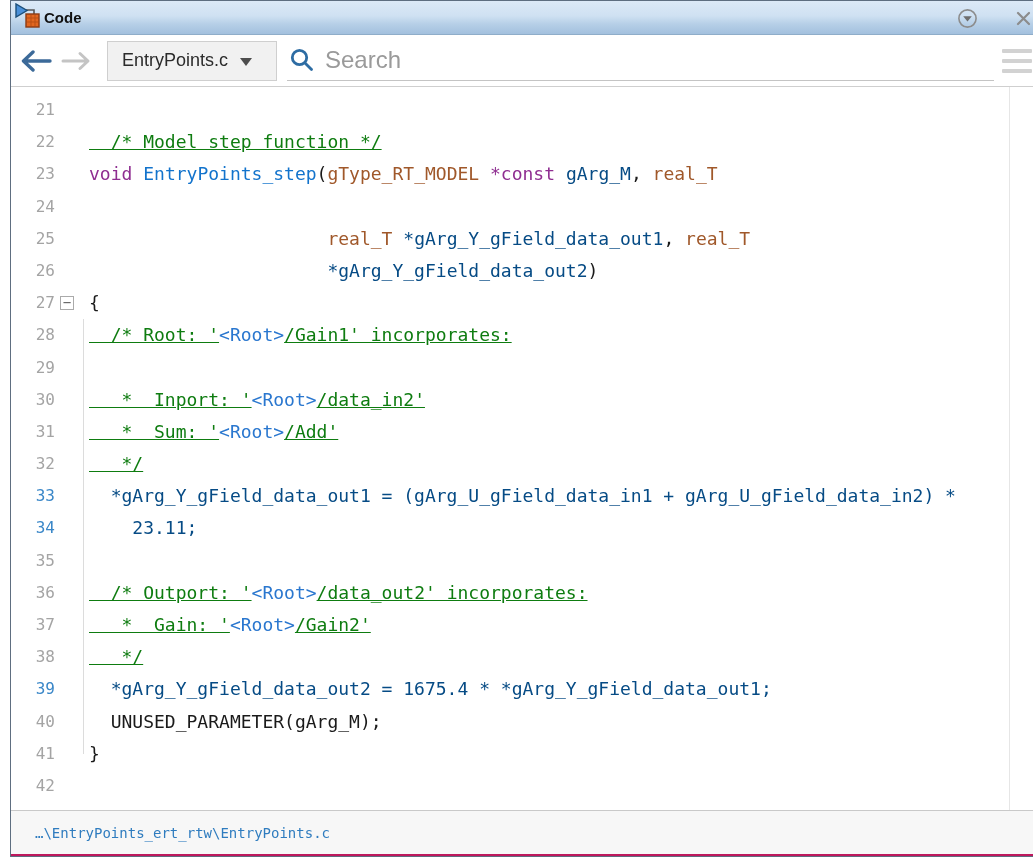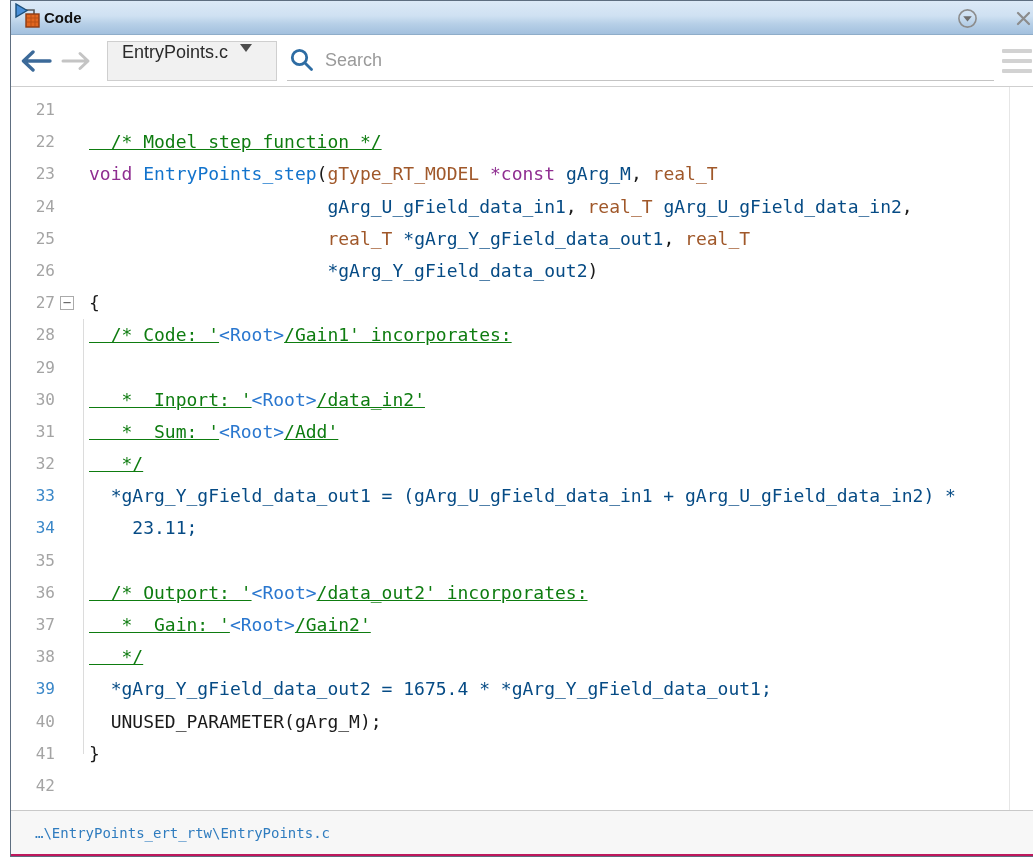--- a/index.html
+++ b/index.html
@@ -24,32 +24,32 @@
   
   .toolbar{
     height:52px;background:#ffffff;border-bottom:1px solid #cfcfcf;
     display:flex;align-items:center;position:relative;
   }
   .nav-btn{width:34px;height:30px;display:flex;align-items:center;justify-content:center;margin-left:8px;}
   .nav-btn.fwd{margin-left:6px;}
   .file-dropdown{
     margin-left:14px;height:40px;min-width:170px;
     background:#f1f1f1;border:1px solid #cfcfcf;
-    display:flex;align-items:flex-start;padding:0 12px 0 14px;cursor:pointer;
+    display:flex;align-items:center;padding:0 12px 0 14px;cursor:pointer;
   }
   .file-dropdown .label{font-size:18px;color:#2b2b2b;}
   .caret{width:0;height:0;border-left:6px solid transparent;border-right:6px solid transparent;
     border-top:8px solid #4d4d4d;margin-left:12px;margin-top:2px;}
   .search-wrap{
     flex:1;display:flex;align-items:center;height:40px;margin-left:10px;margin-right:48px;
     border-bottom:1px solid #c4c4c4;
   }
   .search-icon{flex:0 0 auto;margin:0 8px 0 2px;}
   .search-input{
-    flex:1;border:none;outline:none;font-size:18px;color:#333;height:32px;
+    flex:1;border:none;outline:none;font-size:24px;color:#333;height:32px;
     font-family:"Liberation Sans",sans-serif;background:transparent;
   }
   .search-input::placeholder{color:#9a9a9a;}
   .menu-btn{position:absolute;right:10px;top:12px;width:30px;height:28px;
     display:flex;flex-direction:column;justify-content:space-between;padding:2px 0;cursor:pointer;}
   .menu-btn .bar{height:4px;background:#d2d2d2;border-radius:1px;}
   
   .editor{
     height:723px;background:#ffffff;position:relative;overflow:hidden;
     font-family:"DejaVu Sans Mono","Liberation Mono",monospace;
@@ -158,21 +158,20 @@
           <span class="code"><span class="tk-c">  /* Model step function */</span></span>
         </div>
         <div class="code-row">
           <span class="ln">23</span>
           <span class="fold"></span>
           <span class="code"><span class="tk-k">void</span><span class="tk-p"> </span><span class="tk-f">EntryPoints_step</span><span class="tk-p">(</span><span class="tk-t">gType_RT_MODEL</span><span class="tk-p"> </span><span class="tk-k">*const</span><span class="tk-p"> </span><span class="tk-v">gArg_M</span><span class="tk-p">, </span><span class="tk-t">real_T</span></span>
         </div>
         <div class="code-row">
           <span class="ln">24</span>
           <span class="fold"></span>
-          <span class="code"><span class="tk-p">                      </span><span class="tk-v">gArg_U_gField_data_in1</span><span class="tk-p">, </span><span class="tk-t">real_T</span><span class="tk-p"> </span><span class="tk-v">gArg_U_gField_data_in2</span><span class="tk-p">,</span></span>
         </div>
         <div class="code-row">
           <span class="ln">25</span>
           <span class="fold"></span>
           <span class="code"><span class="tk-p">                      </span><span class="tk-t">real_T</span><span class="tk-p"> </span><span class="tk-v">*gArg_Y_gField_data_out1</span><span class="tk-p">, </span><span class="tk-t">real_T</span></span>
         </div>
         <div class="code-row">
           <span class="ln">26</span>
           <span class="fold"></span>
           <span class="code"><span class="tk-p">                      </span><span class="tk-v">*gArg_Y_gField_data_out2</span><span class="tk-p">)</span></span>
@@ -180,21 +179,21 @@
         <div class="code-row">
           <span class="ln">27</span>
           <span class="fold">
             <span class="foldbox">−</span>
           </span>
           <span class="code"><span class="tk-p">{</span></span>
         </div>
         <div class="code-row">
           <span class="ln">28</span>
           <span class="fold"></span>
-          <span class="code"><span class="tk-c">  /* Code: '</span><span class="tk-l">&lt;Root&gt;</span><span class="tk-c">/Gain1' incorporates:</span></span>
+          <span class="code"><span class="tk-c">  /* Root: '</span><span class="tk-l">&lt;Root&gt;</span><span class="tk-c">/Gain1' incorporates:</span></span>
         </div>
         <div class="code-row">
           <span class="ln">29</span>
           <span class="fold"></span>
         </div>
         <div class="code-row">
           <span class="ln">30</span>
           <span class="fold"></span>
           <span class="code"><span class="tk-c">   *  Inport: '</span><span class="tk-l">&lt;Root&gt;</span><span class="tk-c">/data_in2'</span></span>
         </div>

